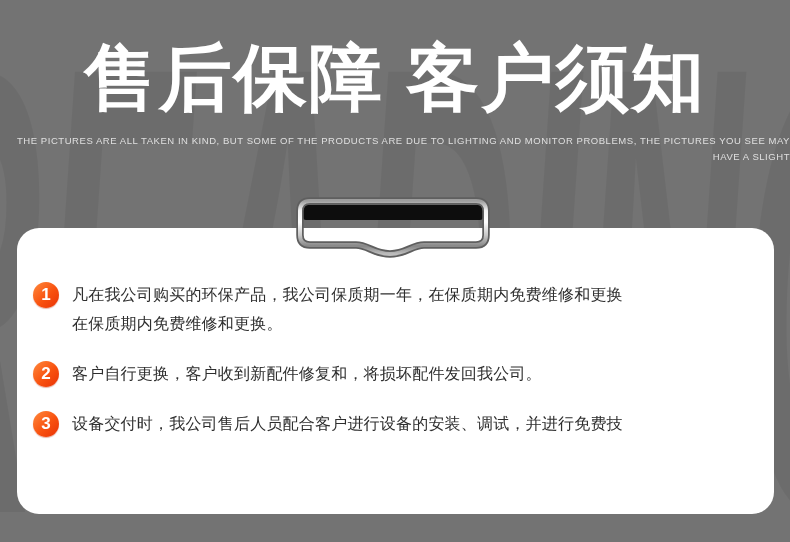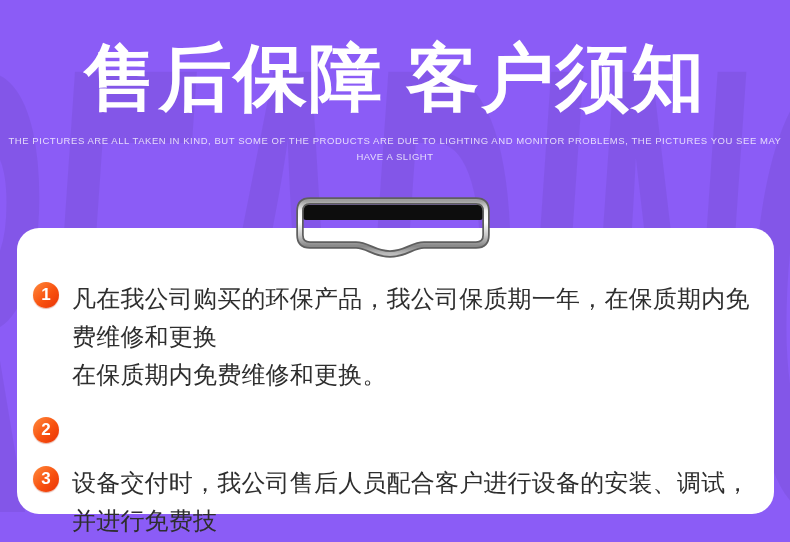--- a/index.html
+++ b/index.html
@@ -1,41 +1,41 @@
 <!DOCTYPE html>
 <html><head>
 <meta charset="utf-8">
 <style>
   html,body{margin:0;padding:0;background:#e8e8e8;}
   .page{
     position:relative;
     width:790px;height:542px;
     overflow:hidden;
-    background:#8b5cf6;
+    background:#737373;
     font-family:"Liberation Sans","DejaVu Sans",sans-serif;
   }
   
   .watermark-svg{position:absolute;left:0;top:0;z-index:0;}
   
   .title{
     position:absolute;left:0;top:34px;width:100%;
     z-index:1;
     text-align:center;
     color:#ffffff;
     font-size:73px;
     font-weight:900;
     letter-spacing:2px;
     line-height:1.2;
     white-space:nowrap;
   }
   
   .subtitle{
     position:absolute;left:0;top:133px;width:100%;
     z-index:1;
-    text-align:center;
+    text-align:right;
     color:rgba(255,255,255,0.78);
     font-size:9.5px;
     line-height:16px;
     letter-spacing:0.55px;
   }
   
   .card{
     position:absolute;left:17px;top:228px;
     width:757px;height:286px;
     background:#ffffff;
@@ -52,22 +52,22 @@
     margin-top:2px;
     border-radius:50%;
     background:linear-gradient(135deg,#ff8a3d 0%,#f8510f 55%,#e93205 100%);
     color:#ffffff;
     font-size:17px;font-weight:bold;
     display:flex;align-items:center;justify-content:center;
     box-shadow:0 1px 1px rgba(180,40,0,0.35);
   }
   .item-text{
     color:#2e2e2e;
-    font-size:24px;
-    line-height:38px;
+    font-size:16px;
+    line-height:29px;
     letter-spacing:0.2px;
   }
   
   .clip-svg{position:absolute;left:296px;top:197px;z-index:3;}
 </style>
 </head>
 <body>
 
 <div class="page">
 
@@ -88,20 +88,21 @@
         <div class="badge">1</div>
         <div class="item-text">
           <div>凡在我公司购买的环保产品，我公司保质期一年，在保质期内免费维修和更换</div>
           <div>在保质期内免费维修和更换。</div>
         </div>
       </div>
 
       <div class="item">
         <div class="badge">2</div>
         <div class="item-text">
+          <div>客户自行更换，客户收到新配件修复和，将损坏配件发回我公司。</div>
         </div>
       </div>
 
       <div class="item">
         <div class="badge">3</div>
         <div class="item-text">
           <div>设备交付时，我公司售后人员配合客户进行设备的安装、调试，并进行免费技</div>
 
         </div>
       </div>

